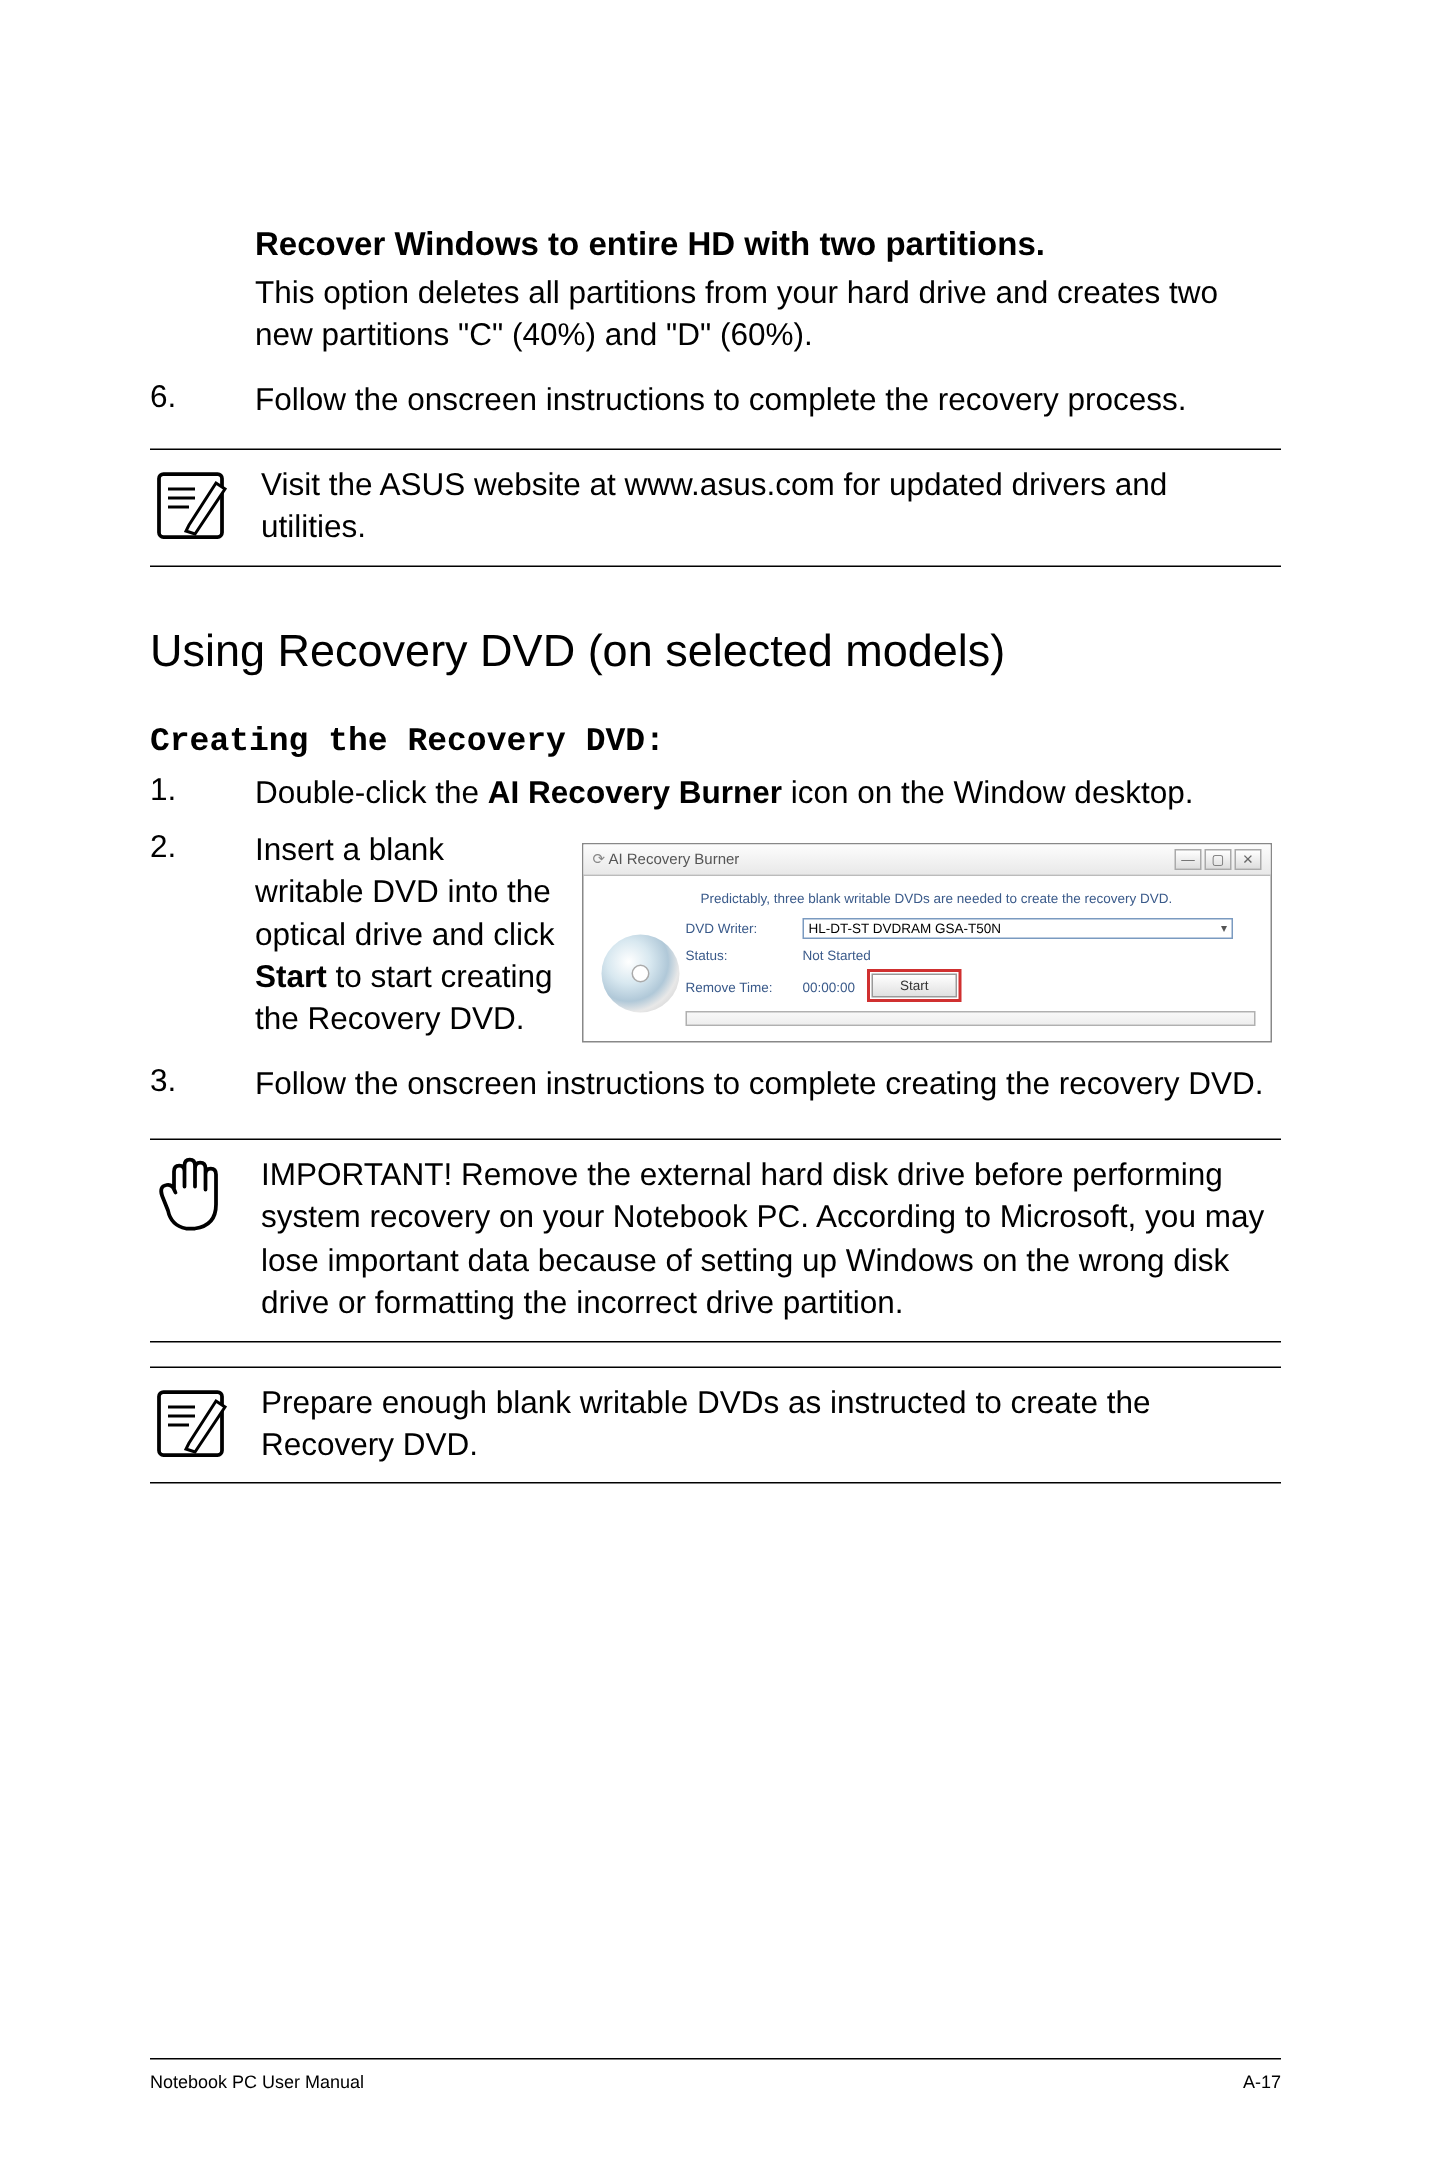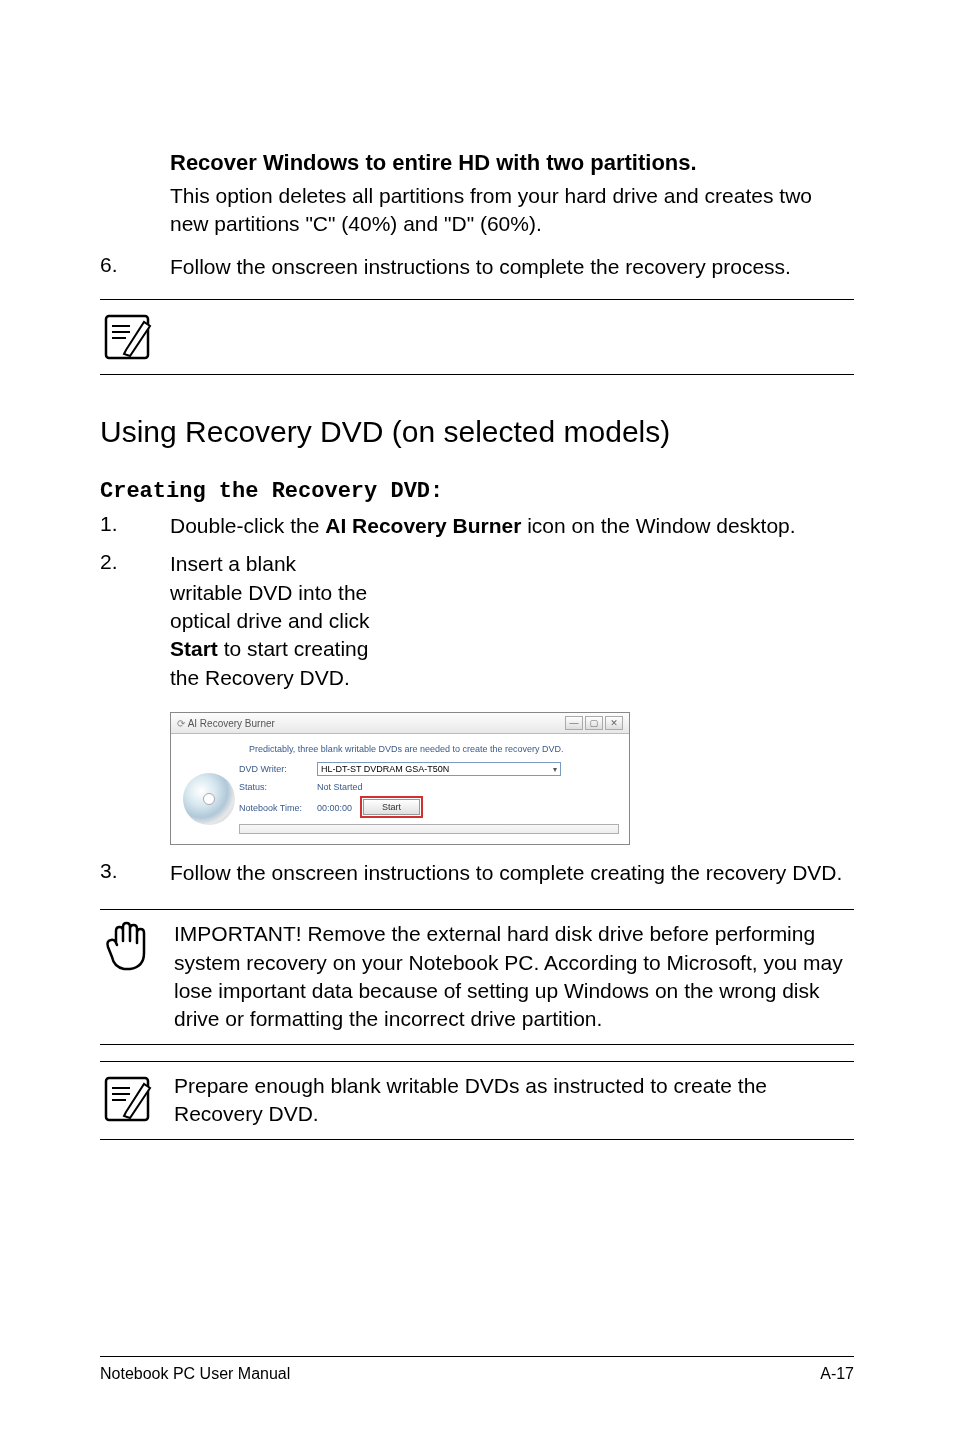--- a/index.html
+++ b/index.html
@@ -71,33 +71,33 @@
       font-weight: 400;
       font-size: 30px;
       margin: 40px 0 30px 0;
     }
     .sub-heading {
       font-family: Liberation Mono, monospace;
       font-weight: 700;
       font-size: 22px;
       margin-bottom: 8px;
     }
-    .step2-row { display: flex; align-items: flex-start; gap: 18px; flex-direction: column; }
+    .step2-row { display: flex; align-items: flex-end; gap: 18px; }
     .step2-text { width: 200px; flex-shrink: 0; }
     .footer {
       position: absolute;
-      bottom: 55px;
+      bottom: 43px;
       left: 100px;
       right: 100px;
       border-top: 1px solid #000;
       padding-top: 8px;
       display: flex;
       justify-content: space-between;
       font-family: -apple-system, 'Segoe UI', Helvetica, Arial, sans-serif;
-      font-size: 16px;
+      font-size: 12px;
     }
     .inline-bold { font-weight: 700; }
     
     .app-window {
       border: 1px solid #888;
       width: 460px;
       font-family: Tahoma, Arial, sans-serif;
       font-size: 10px;
       background: #fff;
       margin-top: 2px;
@@ -140,21 +140,21 @@
       transform: translate(-50%,-50%);
     }
     .app-fields { flex: 1; }
     .field-row { display: flex; align-items: center; margin-bottom: 6px; }
     .field-label { width: 78px; color: #3a5a8a; font-size: 9px; }
     .field-val { color: #3a5a8a; font-size: 9px; }
     .combo {
       border: 1px solid #7a9ac0;
       padding: 1px 3px;
       font-size: 9px;
-      width: 244px;
+      width: 287px;
       display: flex;
       justify-content: space-between;
       align-items: center;
       background: #fff;
       color: #000;
     }
     .combo-arrow { font-size: 8px; color: #555; }
     .msg-line {
       color: #3a5a8a;
       font-size: 9px;
@@ -201,20 +201,21 @@
     <div class="note-box">
       <div class="note-icon">
         <svg width="50" height="50" viewBox="0 0 50 50">
           <rect x="4" y="4" width="42" height="42" rx="3" fill="none" stroke="#000" stroke-width="2.5"></rect>
           <line x1="10" y1="14" x2="28" y2="14" stroke="#000" stroke-width="2"></line>
           <line x1="10" y1="20" x2="28" y2="20" stroke="#000" stroke-width="2"></line>
           <line x1="10" y1="26" x2="24" y2="26" stroke="#000" stroke-width="2"></line>
           <path d="M 24 38 L 42 10 L 48 14 L 28 44 L 22 42 Z" fill="#fff" stroke="#000" stroke-width="2"></path>
         </svg>
       </div>
+      <div class="note-text">Visit the ASUS website at www.asus.com for updated drivers and utilities.</div>
     </div>
 
     <div class="section-heading">Using Recovery DVD (on selected models)</div>
 
     <div class="sub-heading">Creating the Recovery DVD:</div>
 
     <div class="list-row" style="margin-bottom: 10px;">
       <div class="list-num">1.</div>
       <div class="list-body">
         <span>Double-click the </span><span class="inline-bold">AI Recovery Burner</span><span> icon on the Window desktop.</span>
@@ -249,21 +250,21 @@
                   <div class="combo">
                     <span>HL-DT-ST DVDRAM GSA-T50N</span>
                     <span class="combo-arrow">▾</span>
                   </div>
                 </div>
                 <div class="field-row">
                   <div class="field-label">Status:</div>
                   <div class="field-val">Not Started</div>
                 </div>
                 <div class="field-row clearfix">
-                  <div class="field-label">Notebook Time:</div>
+                  <div class="field-label">Remove Time:</div>
                   <div class="field-val">00:00:00</div>
                   <div class="start-btn">
                     <div class="start-btn-inner">Start</div>
                   </div>
                 </div>
                 <div class="progress"></div>
               </div>
             </div>
           </div>
         </div>

